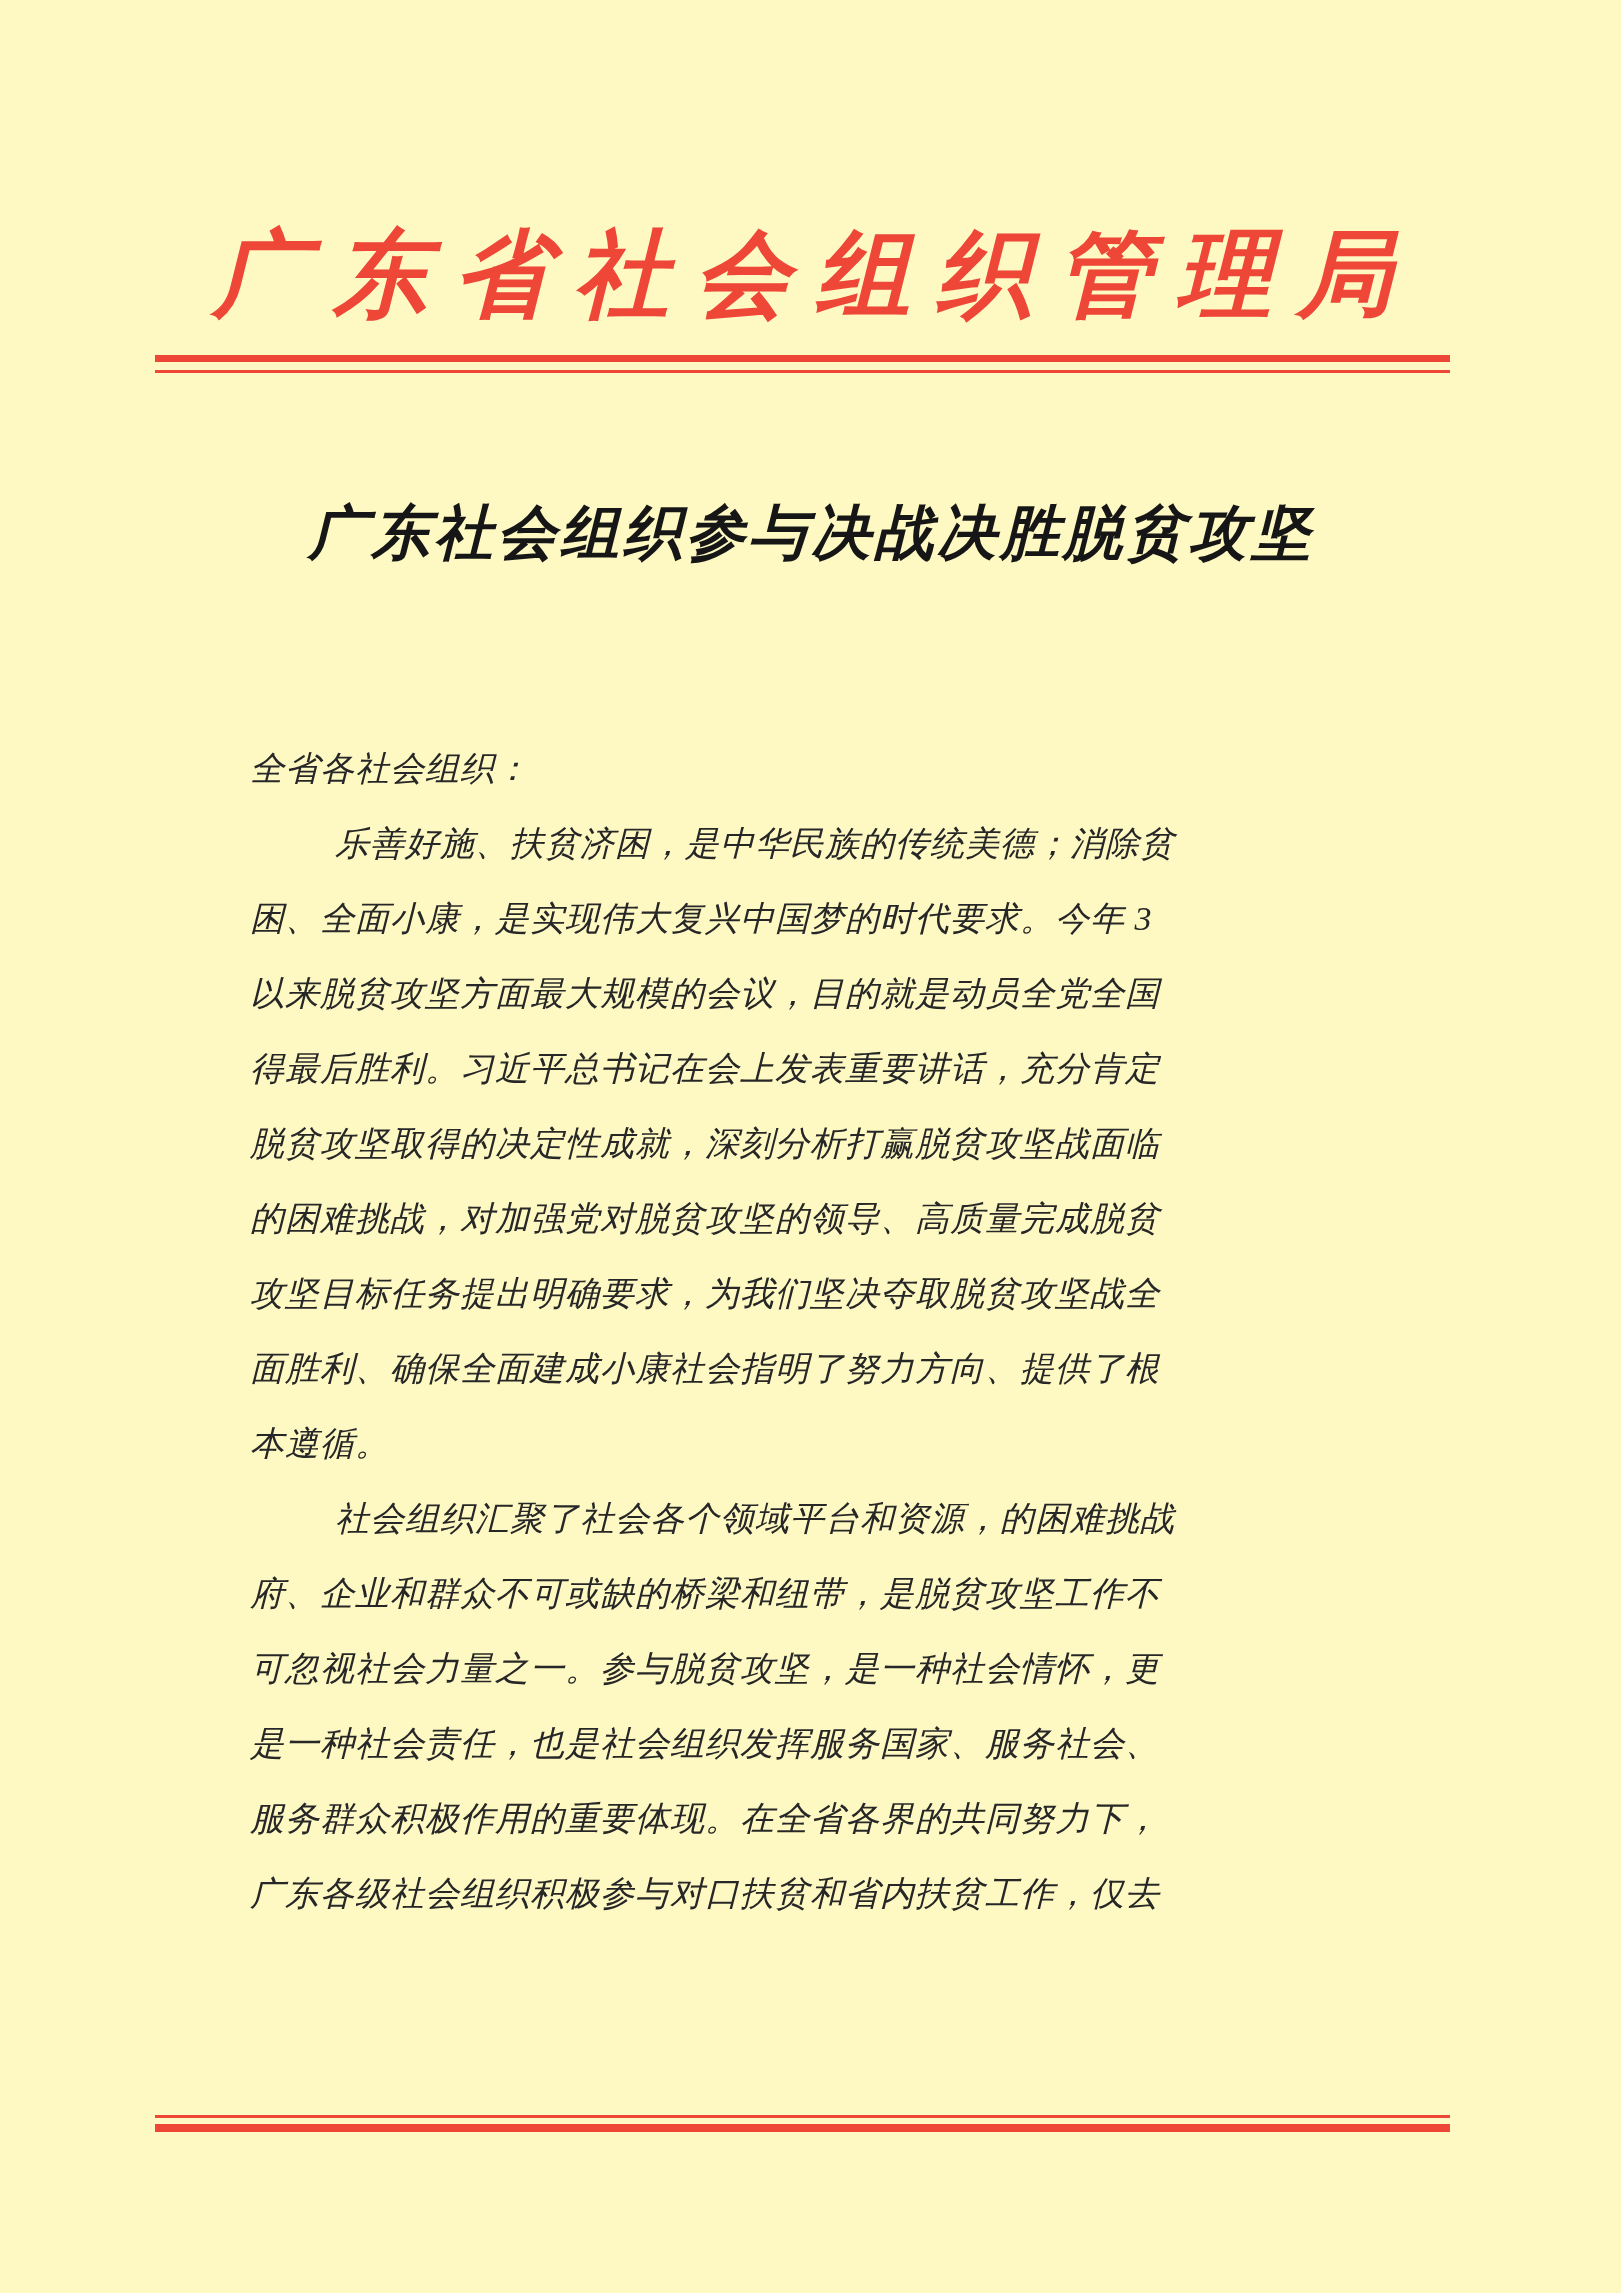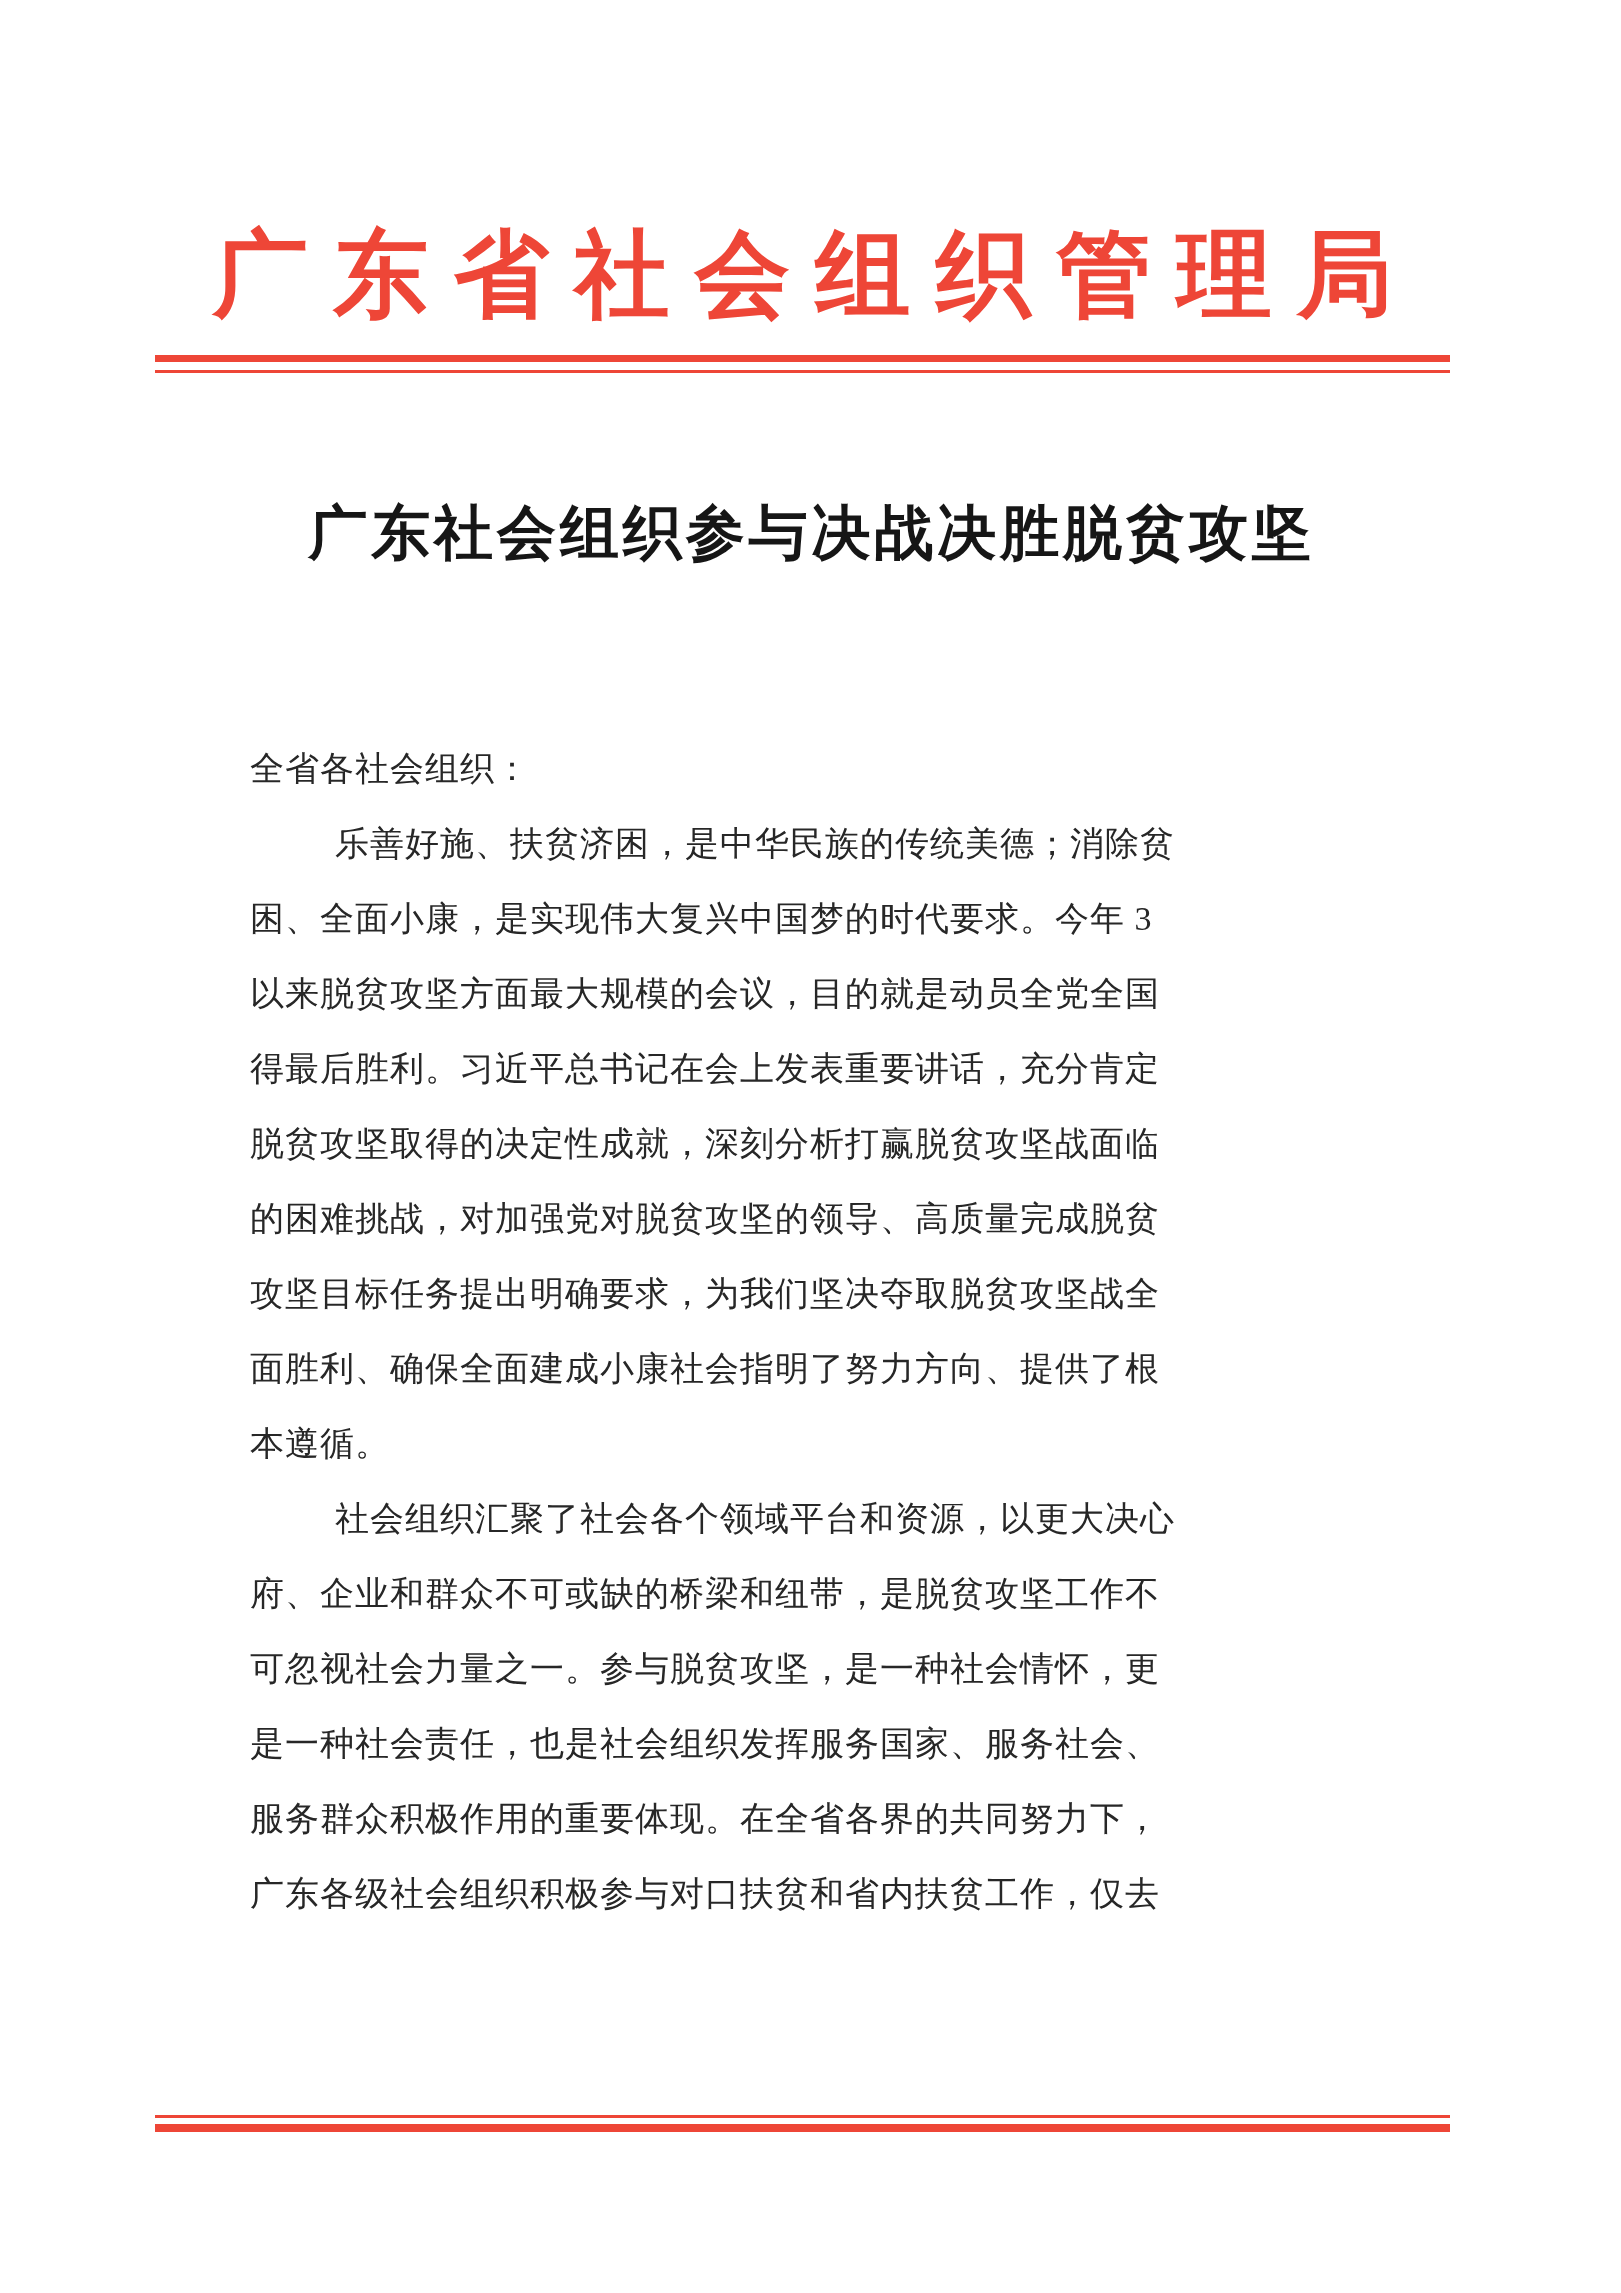--- a/index.html
+++ b/index.html
@@ -6,22 +6,23 @@
     margin: 0;
     padding: 0;
     background: #e9e9e9;
     font-family: "Liberation Serif", "DejaVu Serif", serif;
   }
   .page {
     position: relative;
     width: 1621px;
     height: 2294px;
     margin: 0 auto;
-    background: #ffffff;
+    background: #fef9c3;
     overflow: hidden;
+    font-style: italic;
   }
   
   .letterhead {
     position: absolute;
     top: 221px;
     left: 155px;
     width: 1295px;
     height: 108px;
     text-align: center;
     font-size: 95px;
@@ -90,21 +91,21 @@
     <div class="line">全省各社会组织：</div>
     <div class="line indent">乐善好施、扶贫济困，是中华民族的传统美德；消除贫</div>
     <div class="line">困、全面小康，是实现伟大复兴中国梦的时代要求。今年 3</div>
     <div class="line">以来脱贫攻坚方面最大规模的会议，目的就是动员全党全国</div>
     <div class="line">得最后胜利。习近平总书记在会上发表重要讲话，充分肯定</div>
     <div class="line">脱贫攻坚取得的决定性成就，深刻分析打赢脱贫攻坚战面临</div>
     <div class="line">的困难挑战，对加强党对脱贫攻坚的领导、高质量完成脱贫</div>
     <div class="line">攻坚目标任务提出明确要求，为我们坚决夺取脱贫攻坚战全</div>
     <div class="line">面胜利、确保全面建成小康社会指明了努力方向、提供了根</div>
     <div class="line">本遵循。</div>
-    <div class="line indent">社会组织汇聚了社会各个领域平台和资源，以更大决心</div>
+    <div class="line indent">社会组织汇聚了社会各个领域平台和资源，的困难挑战</div>
     <div class="line">府、企业和群众不可或缺的桥梁和纽带，是脱贫攻坚工作不</div>
     <div class="line">可忽视社会力量之一。参与脱贫攻坚，是一种社会情怀，更</div>
     <div class="line">是一种社会责任，也是社会组织发挥服务国家、服务社会、</div>
     <div class="line">服务群众积极作用的重要体现。在全省各界的共同努力下，</div>
     <div class="line">广东各级社会组织积极参与对口扶贫和省内扶贫工作，仅去</div>
   </div>
 
   <div class="rule foot-thin"></div>
   <div class="rule foot-thick"></div>
 

